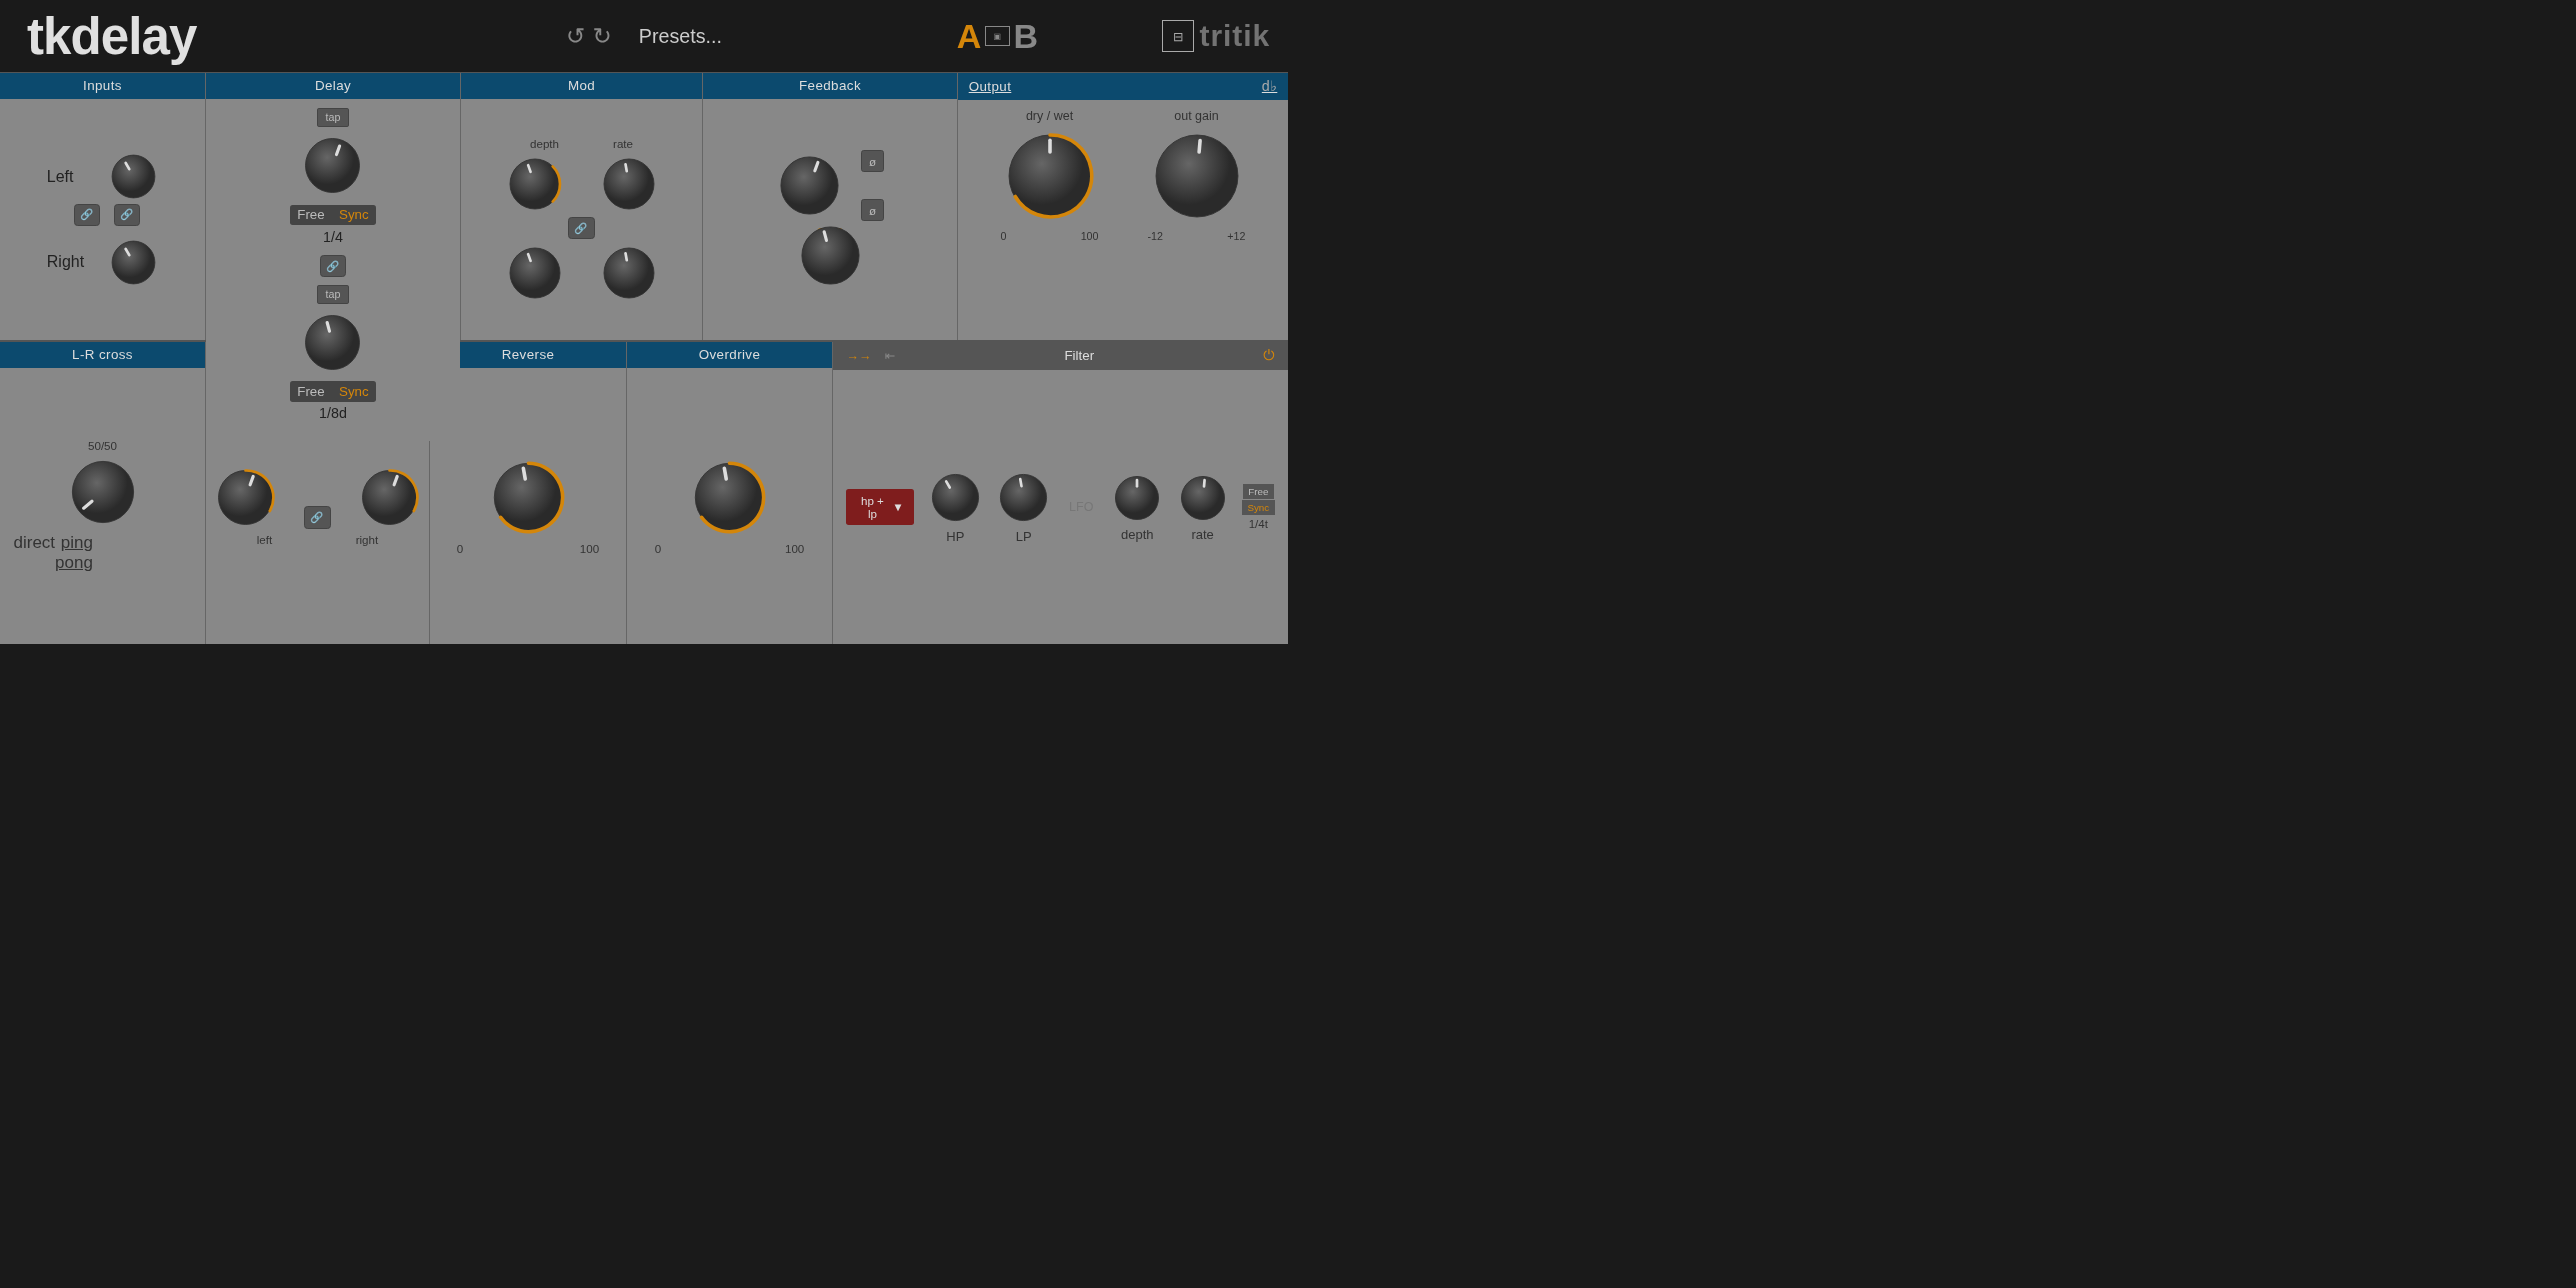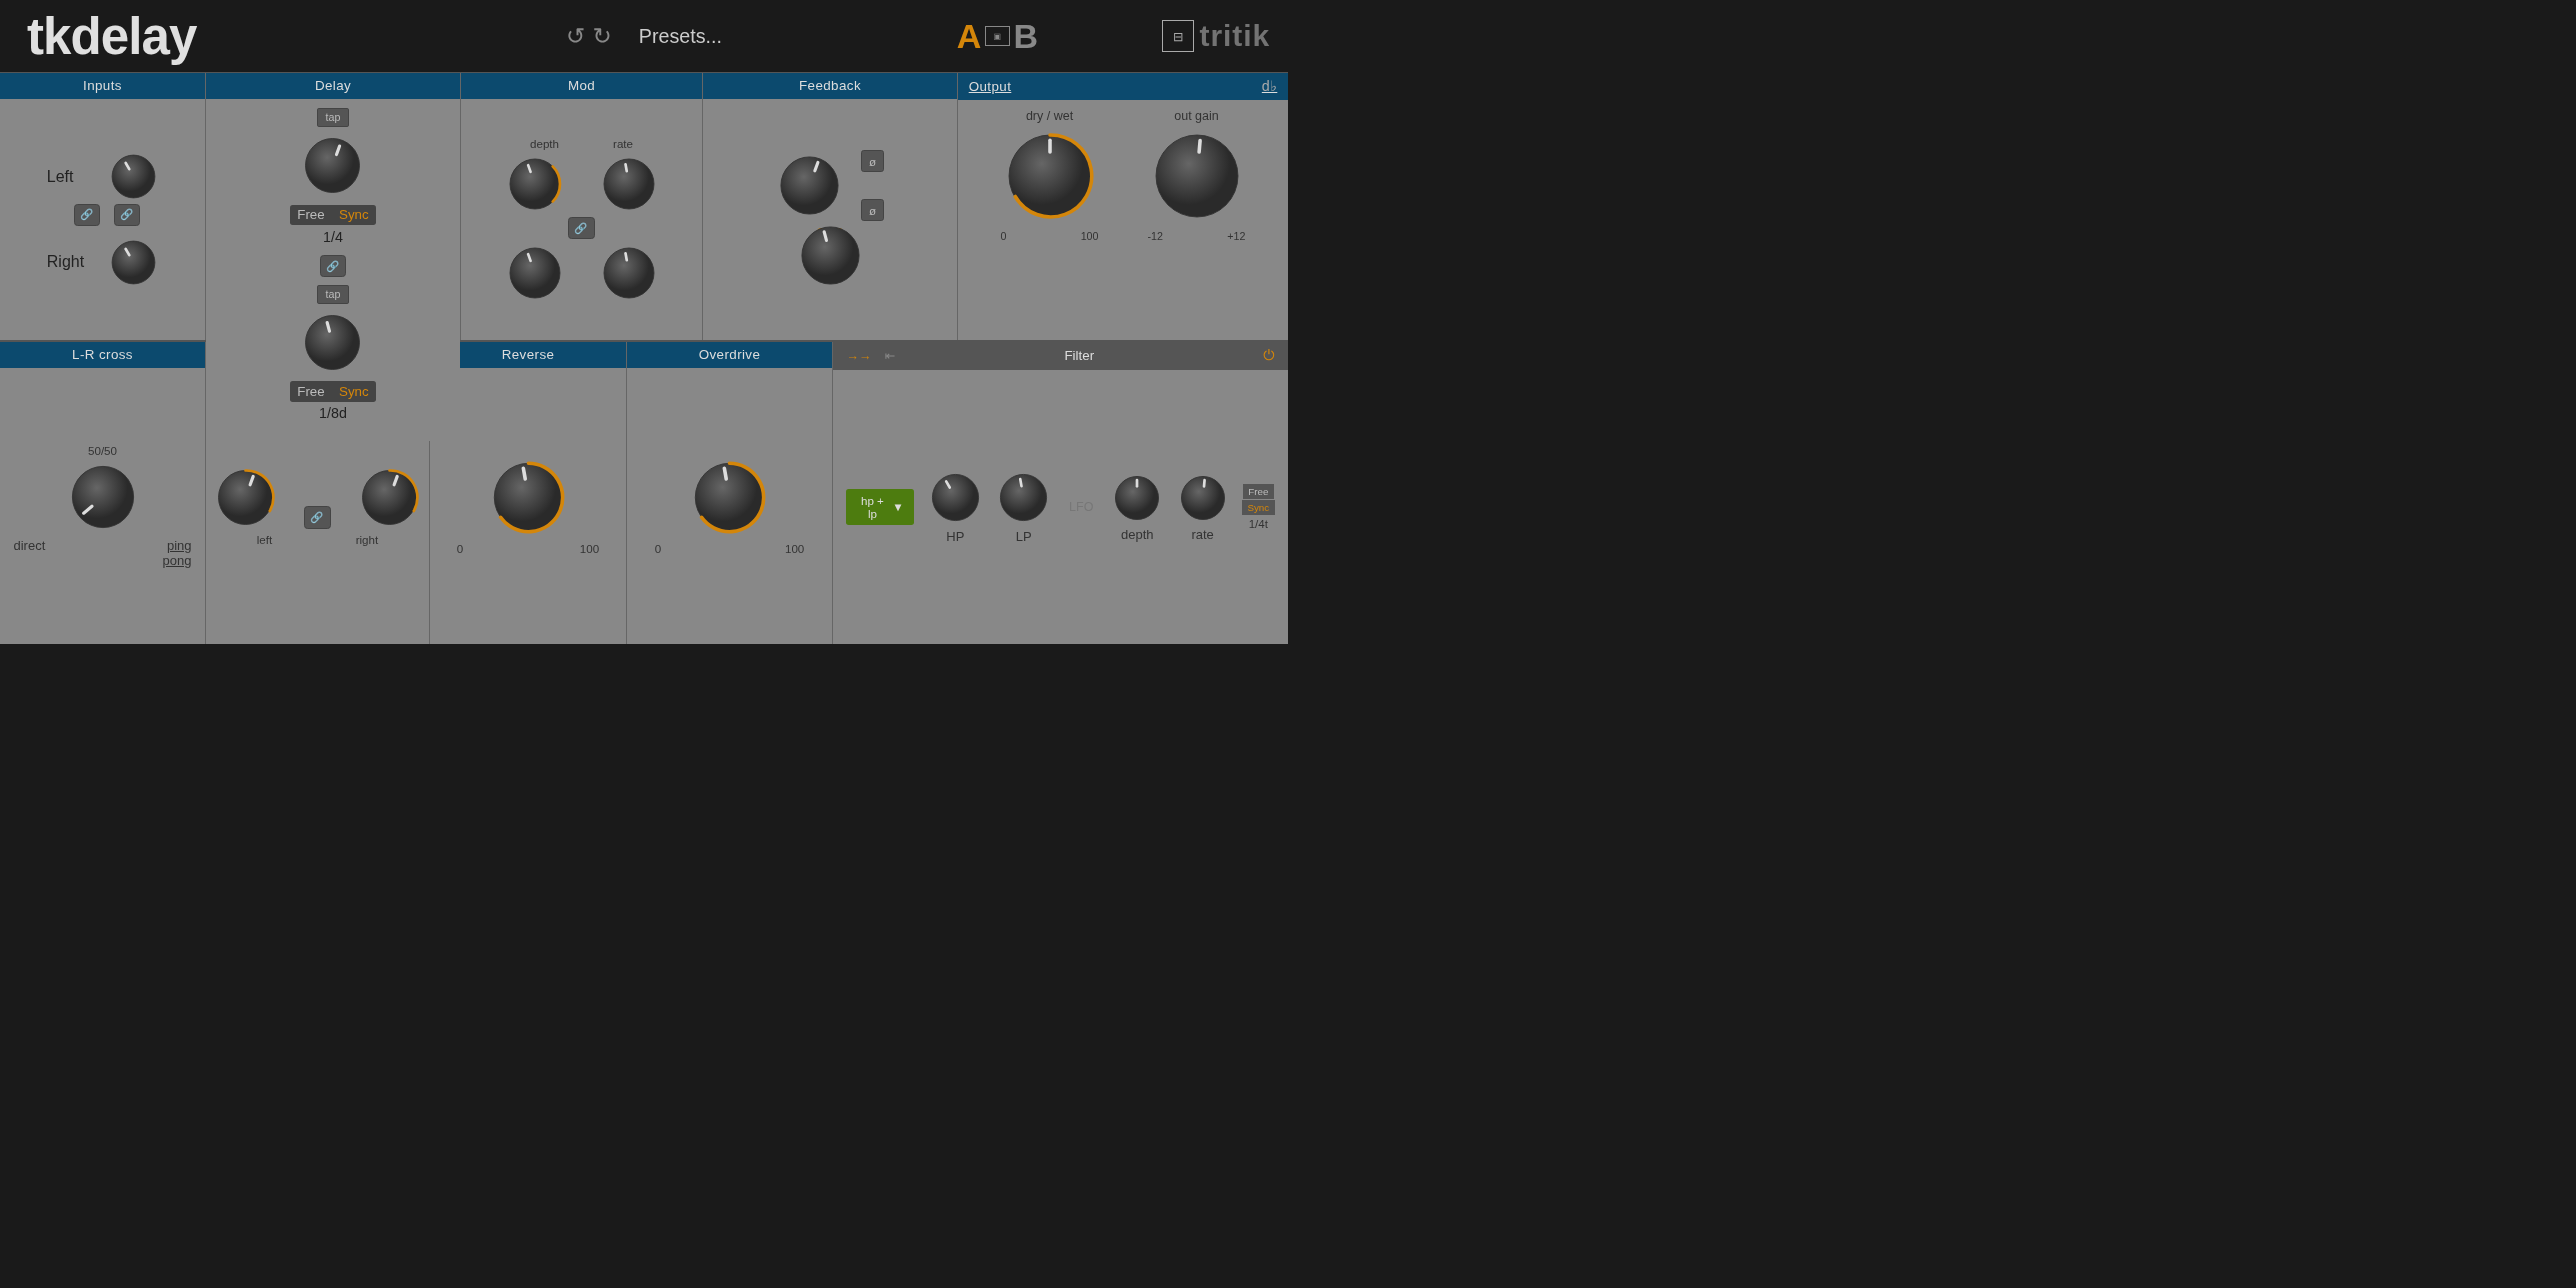--- a/index.html
+++ b/index.html
@@ -317,23 +317,22 @@
     .lrcross-panel { width: 206px; }
     .lrcross-body {
       display: flex;
       align-items: center;
       gap: 4.5px;
       padding: 9px;
     }
     .lr-value { font-size: 11.6px; color: #333; }
     .lr-sublabels {
       display: flex;
-      justify-content: space-between;
       width: 100%;
-      font-size: 13px;
+      font-size: 17px;
       color: #333;
       padding: 0 4.5px;
     }
 
     
     .freqshift-panel { width: 224px; }
     .freqshift-body {
       display: flex;
       flex-direction: column;
       align-items: center;
@@ -386,21 +385,21 @@
     .filter-body {
       flex: 1;
       background: #888;
       display: flex;
       align-items: center;
       gap: 13.4px;
       padding: 9px 13.4px;
       position: relative;
     }
     .filter-type-btn {
-      background: #4d7c0f;
+      background: #7f1d1d;
       border: none;
       color: #ddd;
       padding: 5.4px 10.7px;
       font-size: 11.6px;
       cursor: pointer;
       border-radius: 2.7px;
       display: flex;
       align-items: center;
       gap: 4.5px;
     }

